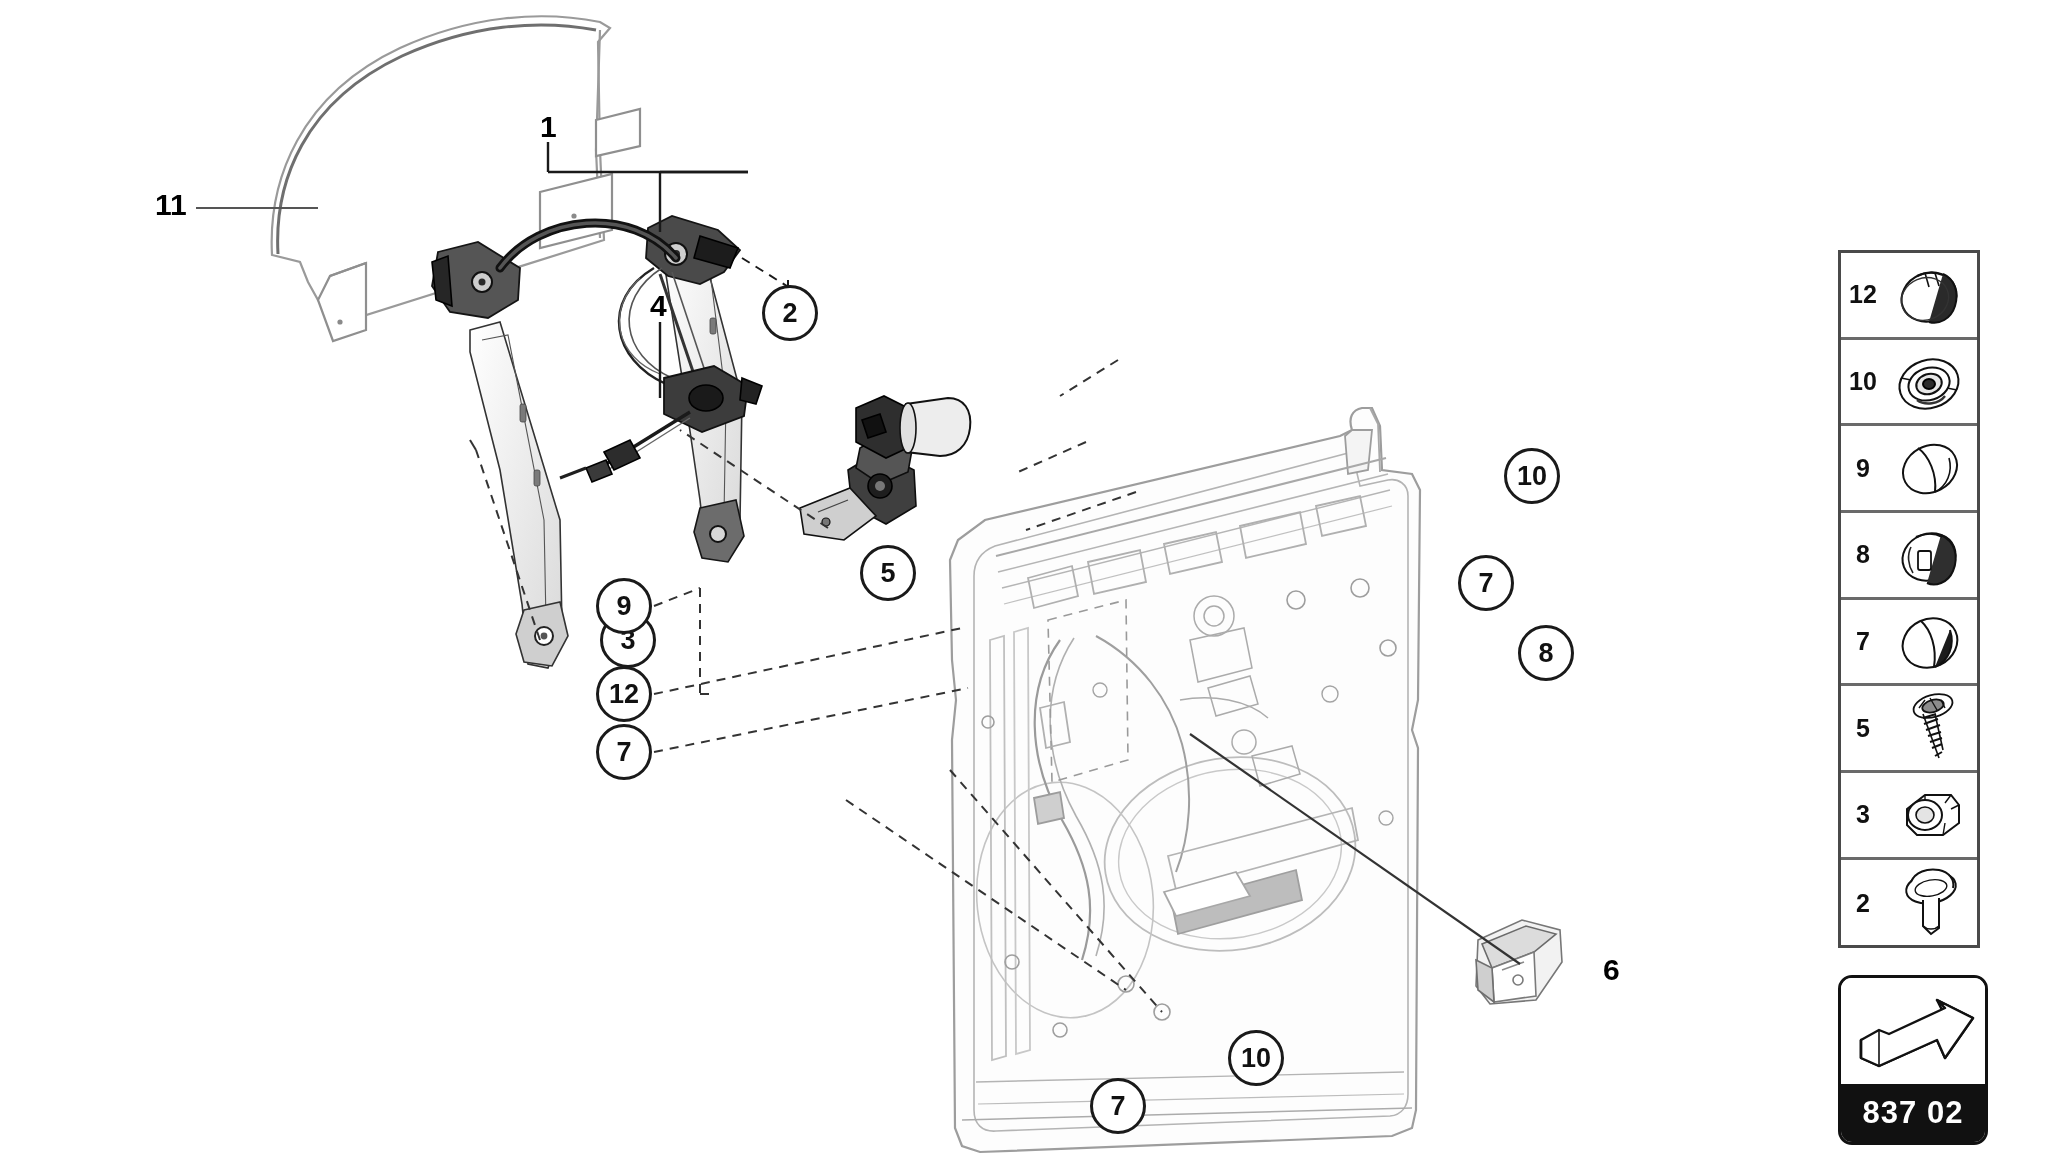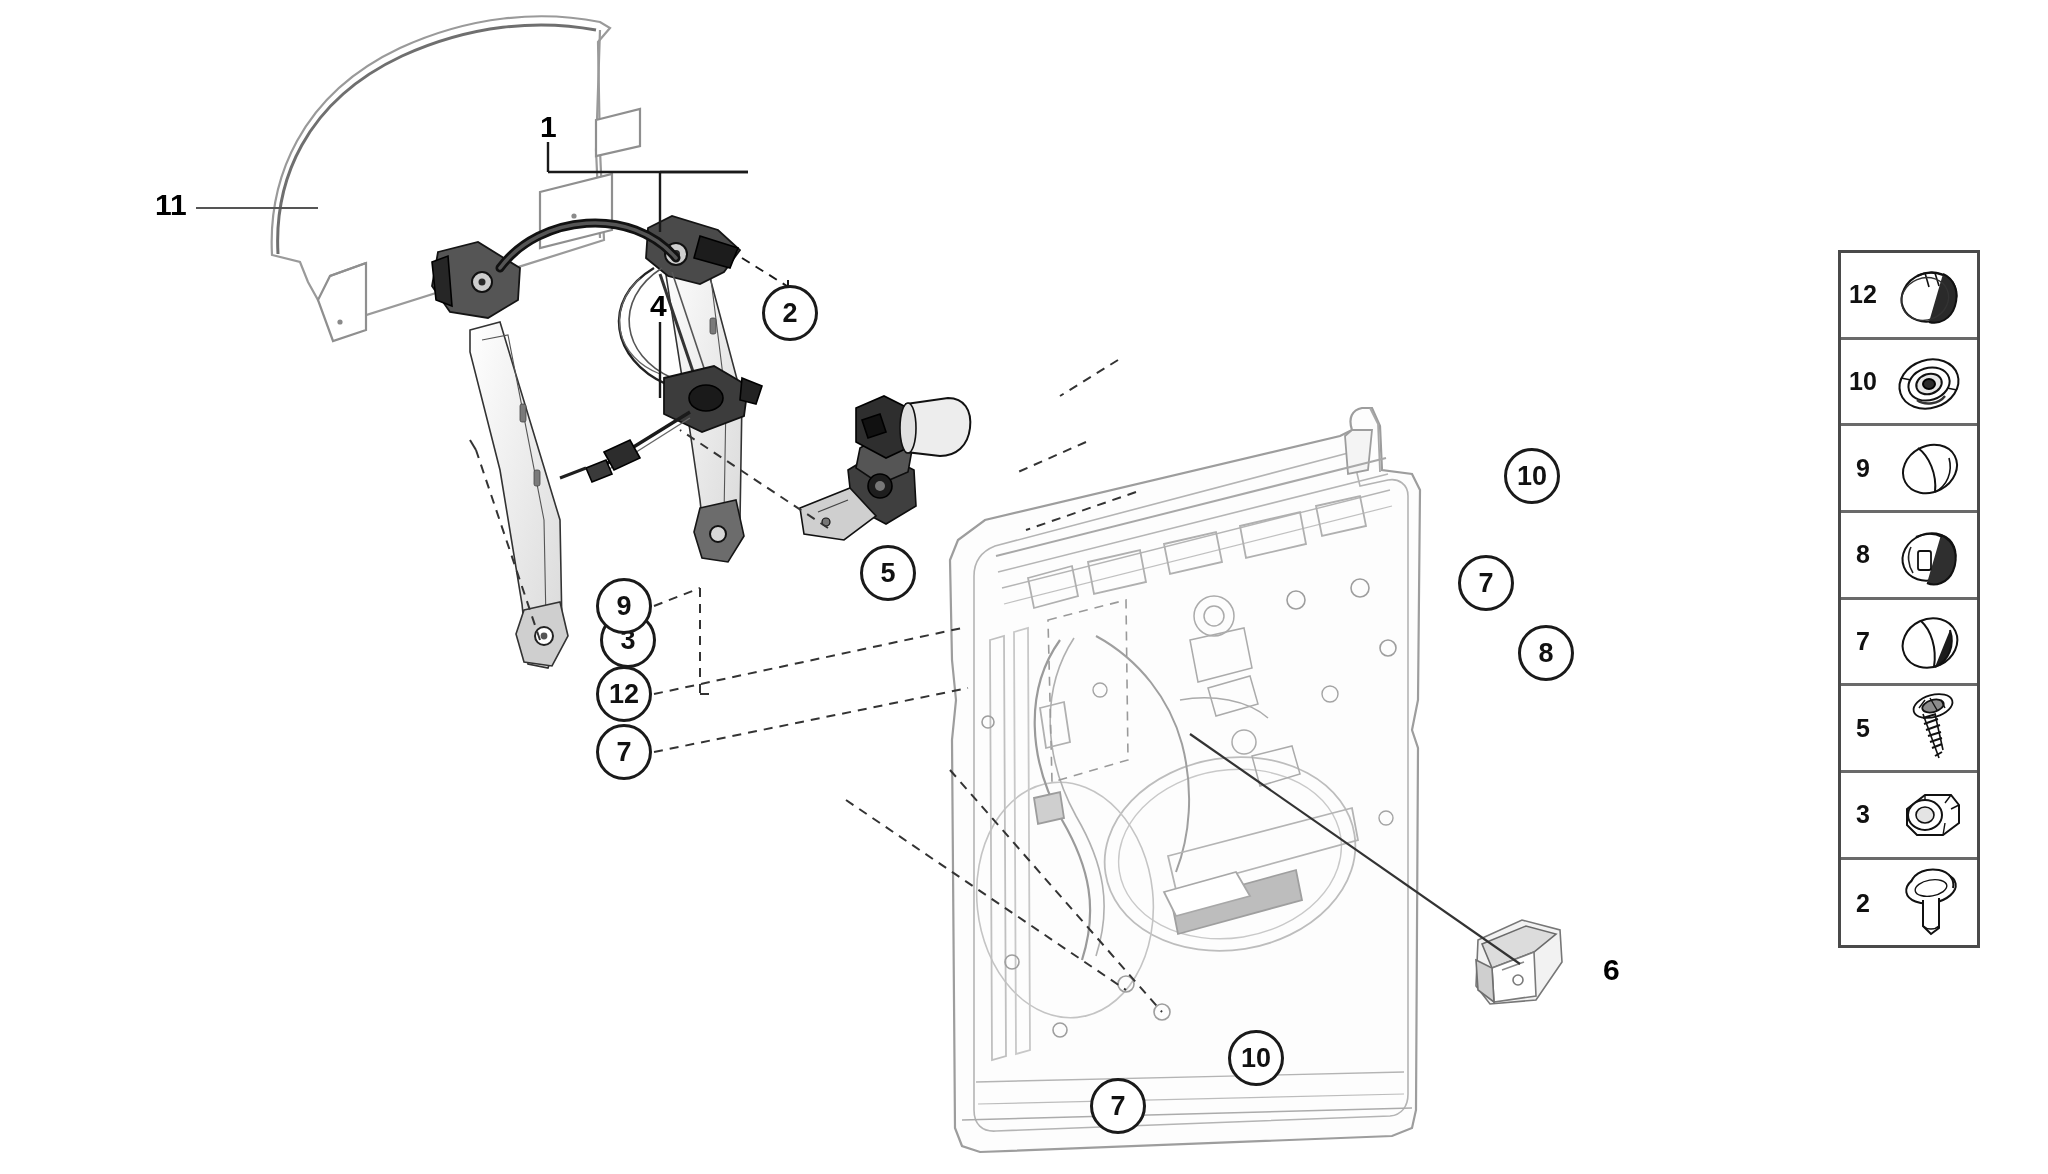--- a/index.html
+++ b/index.html
@@ -545,14 +545,29 @@
             <path d="M26,22 C30,12 42,8 54,10 C64,12 70,20 68,28" fill="#fff" stroke="#111"></path>
             <ellipse cx="46" cy="28" rx="16" ry="8" transform="rotate(-10 46 28)" stroke="#111" stroke-width="1.4"></ellipse>
             <path d="M38,40 L38,66 L46,74 L54,68 L54,38" fill="#fff" stroke="#111"></path>
             <path d="M38,66 C42,70 50,70 54,66" stroke="#111" stroke-width="1.6"></path>
           </g>
         </svg>
       </div>
     </div>
   </div>
 
+  <div id="partnum-block">
+    <div id="partnum-art">
+      <svg width="150" height="106" viewBox="0 0 150 106" xmlns="http://www.w3.org/2000/svg">
+        <g stroke="#111" stroke-width="2.4" stroke-linejoin="round">
+          <path d="M20,62 L20,80 L38,88 L96,62 L104,80 L132,40 L96,22 L104,38
+                   L46,64 Z" fill="#9a9a9a"></path>
+          <path d="M20,62 L38,52 L48,56 L104,30 L96,22 L132,40 L104,80 L96,62
+                   L38,88 L20,80 Z" fill="#ffffff" stroke="#111"></path>
+          <path d="M20,62 L20,80" stroke="#111"></path>
+          <path d="M38,52 L38,88" stroke="#111" stroke-width="1.6"></path>
+        </g>
+      </svg>
+    </div>
+    <div id="partnum-bar">837 02</div>
+  </div>
 
 </div>
 
 </body></html>

